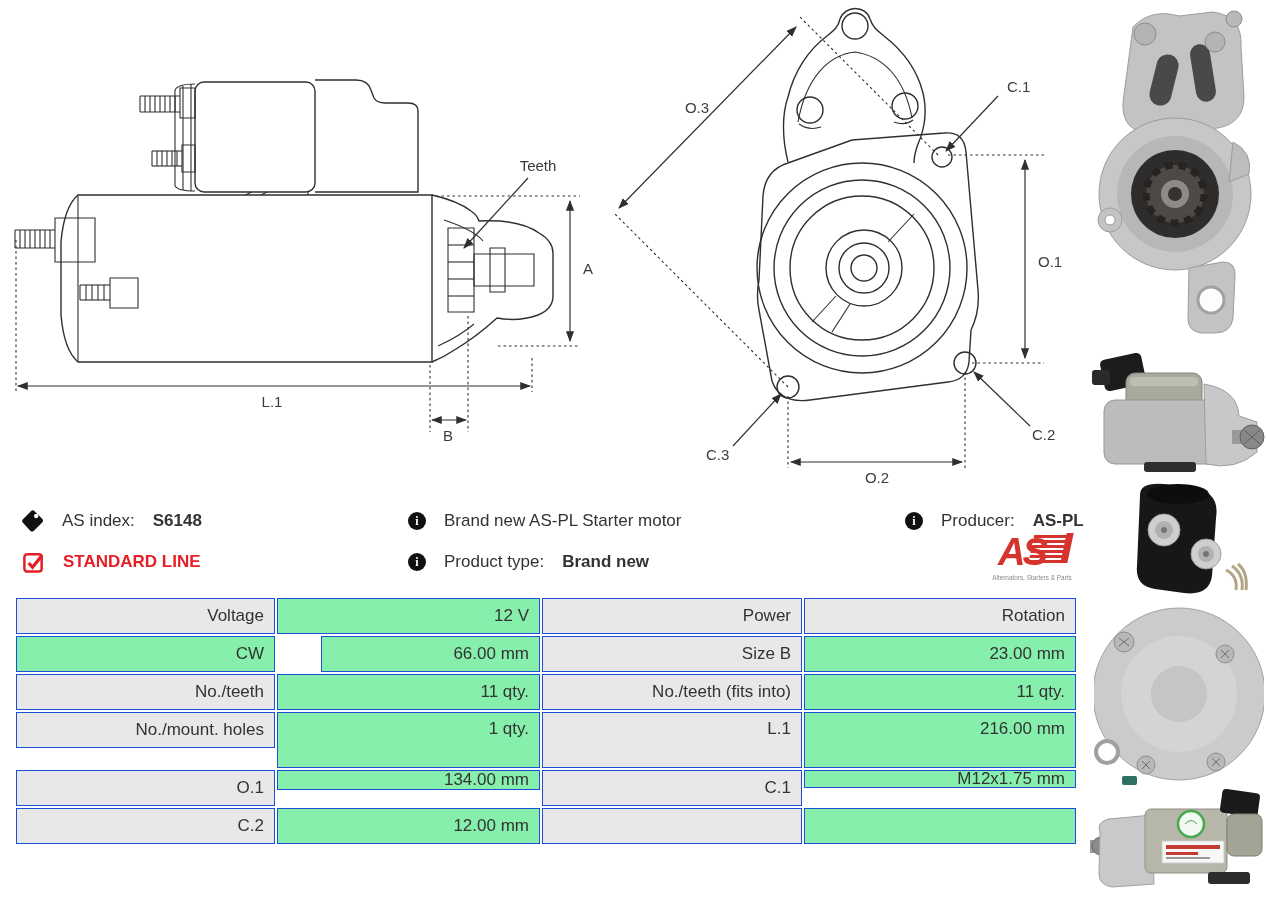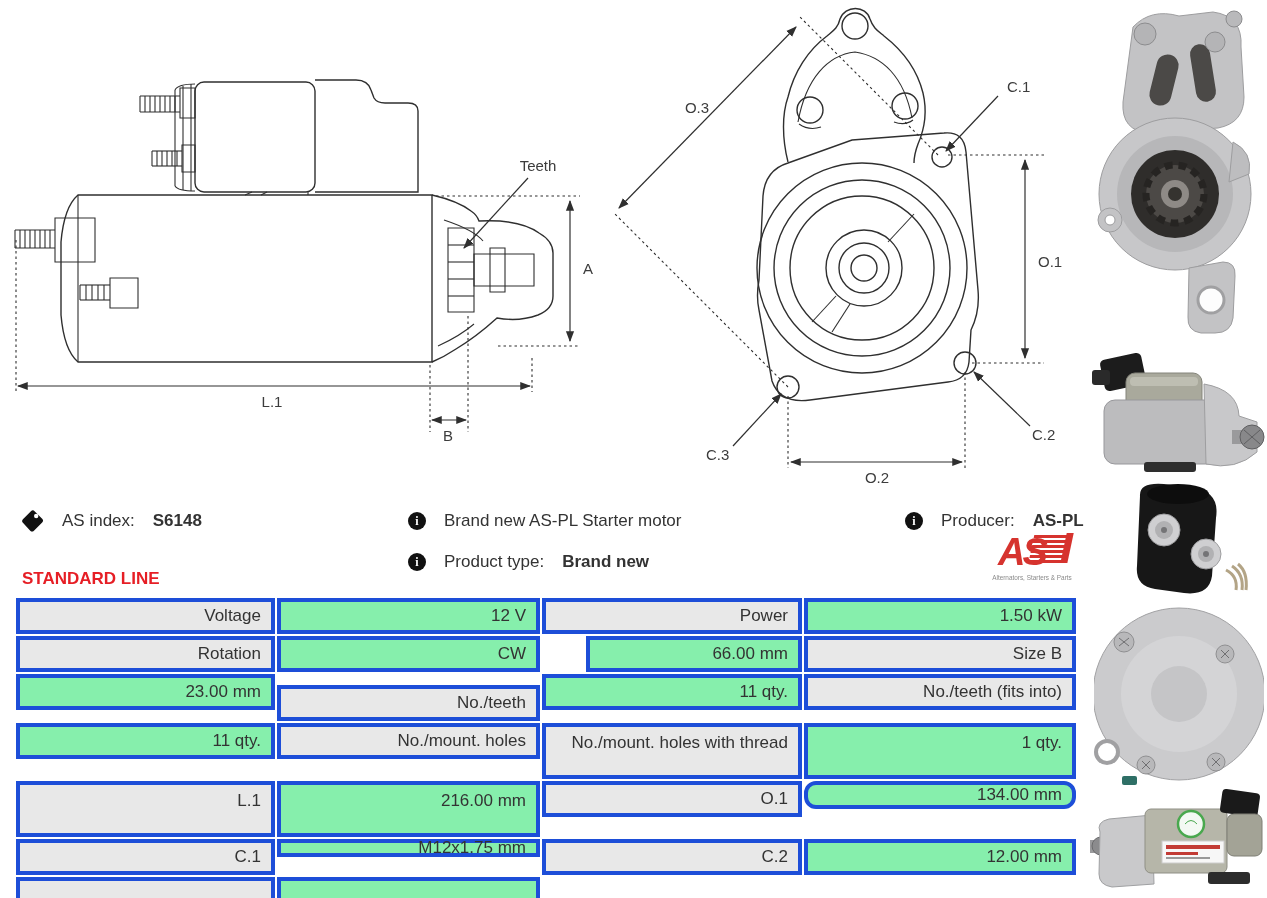--- a/index.html
+++ b/index.html
@@ -23,21 +23,21 @@
   .info-ico { width:18px; height:18px; border-radius:50%; background:#111; color:#fff;
     display:inline-flex; align-items:center; justify-content:center;
     font-size:12px; font-weight:bold; font-family:"Liberation Serif", serif; flex:0 0 auto; }
   .bold { font-weight:bold; }
   .red  { color:var(--accent); font-weight:bold; }
   :root { --accent:#e61e25; }
 
   
   .spec-table { position:absolute; left:16px; top:598px; width:1062px;
     display:grid; grid-template-columns:259px 263px 260px 272px; gap:2px; font-size:17px; }
-  .cell { border:4px solid #1d4ed8; display:flex; justify-content:flex-end;
+  .cell { border:1px solid #1d4ed8; display:flex; justify-content:flex-end;
     align-items:center; padding:2px 10px 2px 6px; text-align:right; line-height:1.18; }
   .cell.lab { background:#e8e8e8; }
   .cell.val { background:#86efac; }
   .cell.top { align-items:flex-start; padding-top:6px; }
 
   
   #aspl-logo { left:984px; top:527px; }
 
   
   .photo { position:absolute; }
@@ -290,21 +290,21 @@
 
 <div class="info-line" style="left:22px; top:510px;">
   <svg width="22" height="22" viewBox="0 0 24 24">
     <path d="M1,10 L10,1 Q12,-0.5 14,1.5 L22,9.5 Q24,11.5 22,13.5 L13,22.5 Q11,24.5 9,22.5 L1,14 Q-0.8,12 1,10 Z" fill="#111"></path>
     <circle cx="15.5" cy="6.5" r="2.4" fill="#fff"></circle>
   </svg>
   <span>AS index:</span>
   <span class="bold">S6148</span>
 </div>
 
-<div class="info-line" style="left:22px; top:551px;flex-direction:column;">
+<div class="info-line" style="left:22px; top:551px;">
   <svg width="23" height="23" viewBox="0 0 24 24">
     <rect x="2.5" y="3.5" width="18" height="18" rx="3" fill="none" stroke="#e61e25" stroke-width="2.6"></rect>
     <polyline points="7,12.5 11,17 21,4.5" fill="none" stroke="#e61e25" stroke-width="3.4"></polyline>
   </svg>
   <span class="red">STANDARD LINE</span>
 </div>
 
 <div class="info-line" style="left:408px; top:510px;">
   <span class="info-ico">i</span>
   <span>Brand new AS-PL Starter motor</span>
@@ -335,36 +335,34 @@
     </g>
   </g>
   <text x="14" y="38" font-size="38" font-weight="bold" font-style="italic" font-family="Liberation Sans, sans-serif" fill="#d6332e" letter-spacing="-3">AS</text>
   <text x="48" y="53" font-size="6.4" fill="#8a8a8a" text-anchor="middle" font-family="Liberation Sans, sans-serif">Alternators, Starters &amp; Parts</text>
 </svg>
 
 <div class="spec-table" id="spec-table">
     <div class="cell lab" style="height: 36px;">Voltage</div>
     <div class="cell val" style="height: 36px;">12 V</div>
     <div class="cell lab" style="height: 36px;">Power</div>
-    <div class="cell val" style="height: 36px;">1.50 kW</div>
     <div class="cell lab" style="height: 36px;">Rotation</div>
     <div class="cell val" style="height: 36px;">CW</div>
     <div class="cell val" style="height: 36px; margin-left: 44px;">66.00 mm</div>
     <div class="cell lab" style="height: 36px;">Size B</div>
     <div class="cell val" style="height: 36px; padding-left: 11px;">23.00 mm</div>
-    <div class="cell lab" style="height: 36px; margin-top: 11px;">No./teeth</div>
+    <div class="cell lab" style="height: 36px;">No./teeth</div>
     <div class="cell val" style="height: 36px;">11 qty.</div>
     <div class="cell lab" style="height: 36px;">No./teeth (fits into)</div>
     <div class="cell val" style="height: 36px;">11 qty.</div>
     <div class="cell lab" style="height: 36px;">No./mount. holes</div>
-    <div class="cell lab top" style="height: 56px;">No./mount. holes with thread</div>
     <div class="cell val top" style="height: 56px;">1 qty.</div>
     <div class="cell lab top" style="height: 56px;">L.1</div>
     <div class="cell val top" style="height: 56px;">216.00 mm</div>
     <div class="cell lab" style="height: 36px;">O.1</div>
-    <div class="cell val" style="height: 28px; border-radius: 12px;">134.00 mm</div>
+    <div class="cell val" style="height: 20px;">134.00 mm</div>
     <div class="cell lab" style="height: 36px;">C.1</div>
     <div class="cell val" style="height: 18px;">M12x1.75 mm</div>
     <div class="cell lab" style="height: 36px;">C.2</div>
     <div class="cell val" style="height: 36px;">12.00 mm</div>
     <div class="cell lab" style="height: 36px;"></div>
     <div class="cell val" style="height: 36px;"></div>
   </div>
 
 </body></html>

